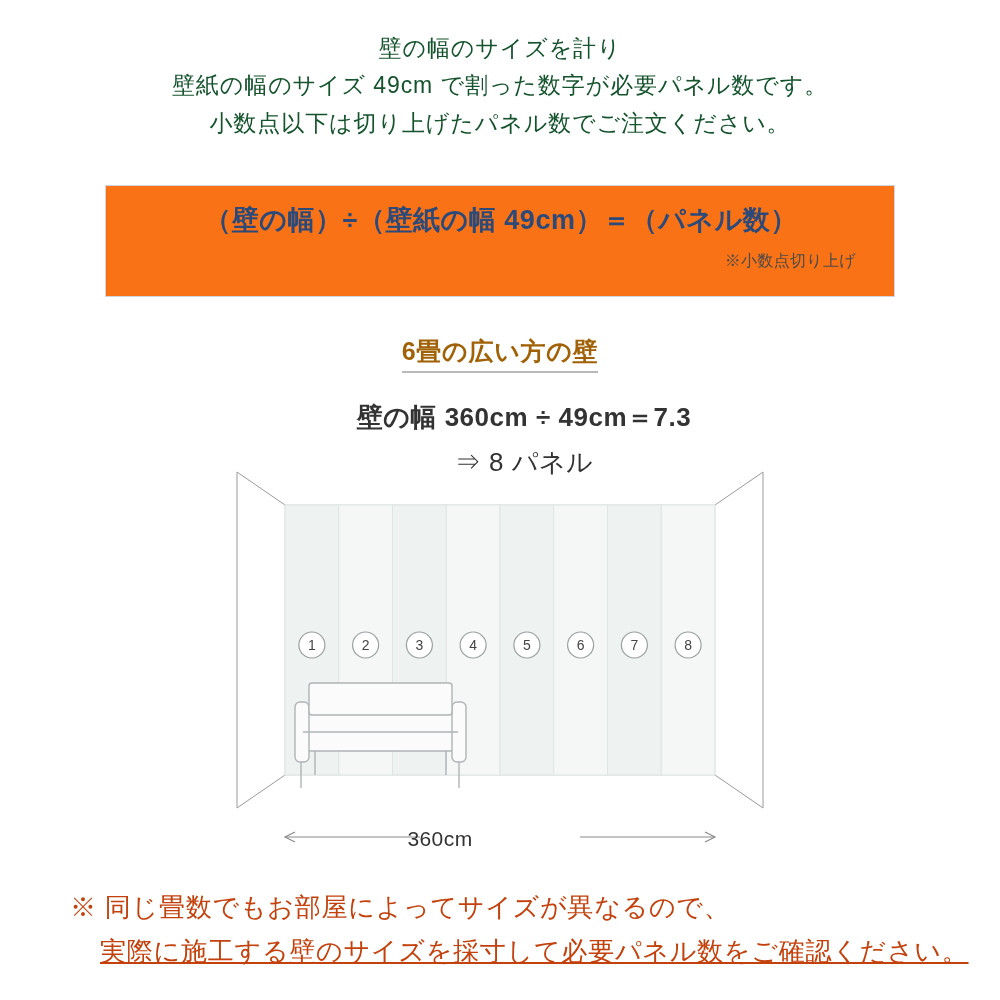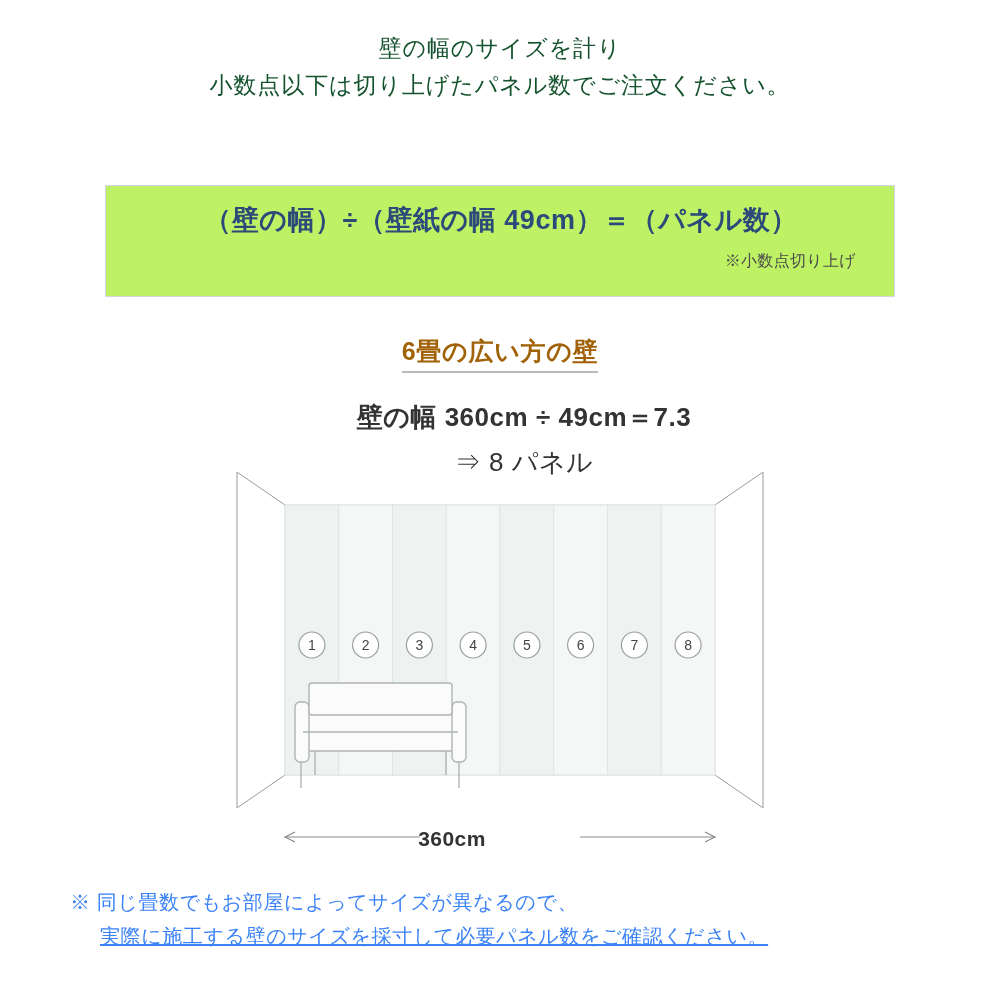--- a/index.html
+++ b/index.html
@@ -39,21 +39,21 @@
 
   
   .formula-box {
     position: absolute;
     left: 105px;
     top: 185px;
     width: 790px;
     height: 112px;
     border: 1px solid #cfd6e2;
     box-sizing: border-box;
-    background: #bef264;
+    background: #f97316;
   }
   .formula-text {
     position: absolute;
     top: 16px;
     left: 0;
     width: 790px;
     text-align: center;
     font-size: 27px;
     font-weight: bold;
     color: #2b4a7a;
@@ -118,52 +118,53 @@
     left: 215px;
     width: 570px;
     height: 400px;
   }
   .room svg { display: block; }
 
   
   .dim-label {
     position: absolute;
     top: 827px;
-    left: 16px;
+    left: 4px;
     width: 872px;
     text-align: center;
     font-size: 21px;
-    font-weight: bold;
+    font-weight: normal;
     color: #333333;
     letter-spacing: 0.02em;
   }
 
   
   .footnote {
     position: absolute;
     top: 885px;
     left: 70px;
     width: 900px;
     line-height: 1.7;
   }
   .footnote .fn-line {
     display: block;
-    font-size: 20px;
-    color: #3b82f6;
+    font-size: 26px;
+    color: #c2410c;
     letter-spacing: 0.03em;
   }
   .footnote .fn-line.indent { padding-left: 30px; text-decoration: underline; }
 </style>
 </head>
 <body>
 
 <div class="page">
 
   <div class="intro">
     <span class="line">壁の幅のサイズを計り</span>
+    <span class="line">壁紙の幅のサイズ 49cm で割った数字が必要パネル数です。</span>
     <span class="line">小数点以下は切り上げたパネル数でご注文ください。</span>
   </div>
 
   <div class="formula-box">
     <div class="formula-text">（壁の幅）÷（壁紙の幅 49cm）＝（パネル数）</div>
     <div class="formula-note">※小数点切り上げ</div>
   </div>
 
   <div class="section-heading">
     <span>6畳の広い方の壁</span>

